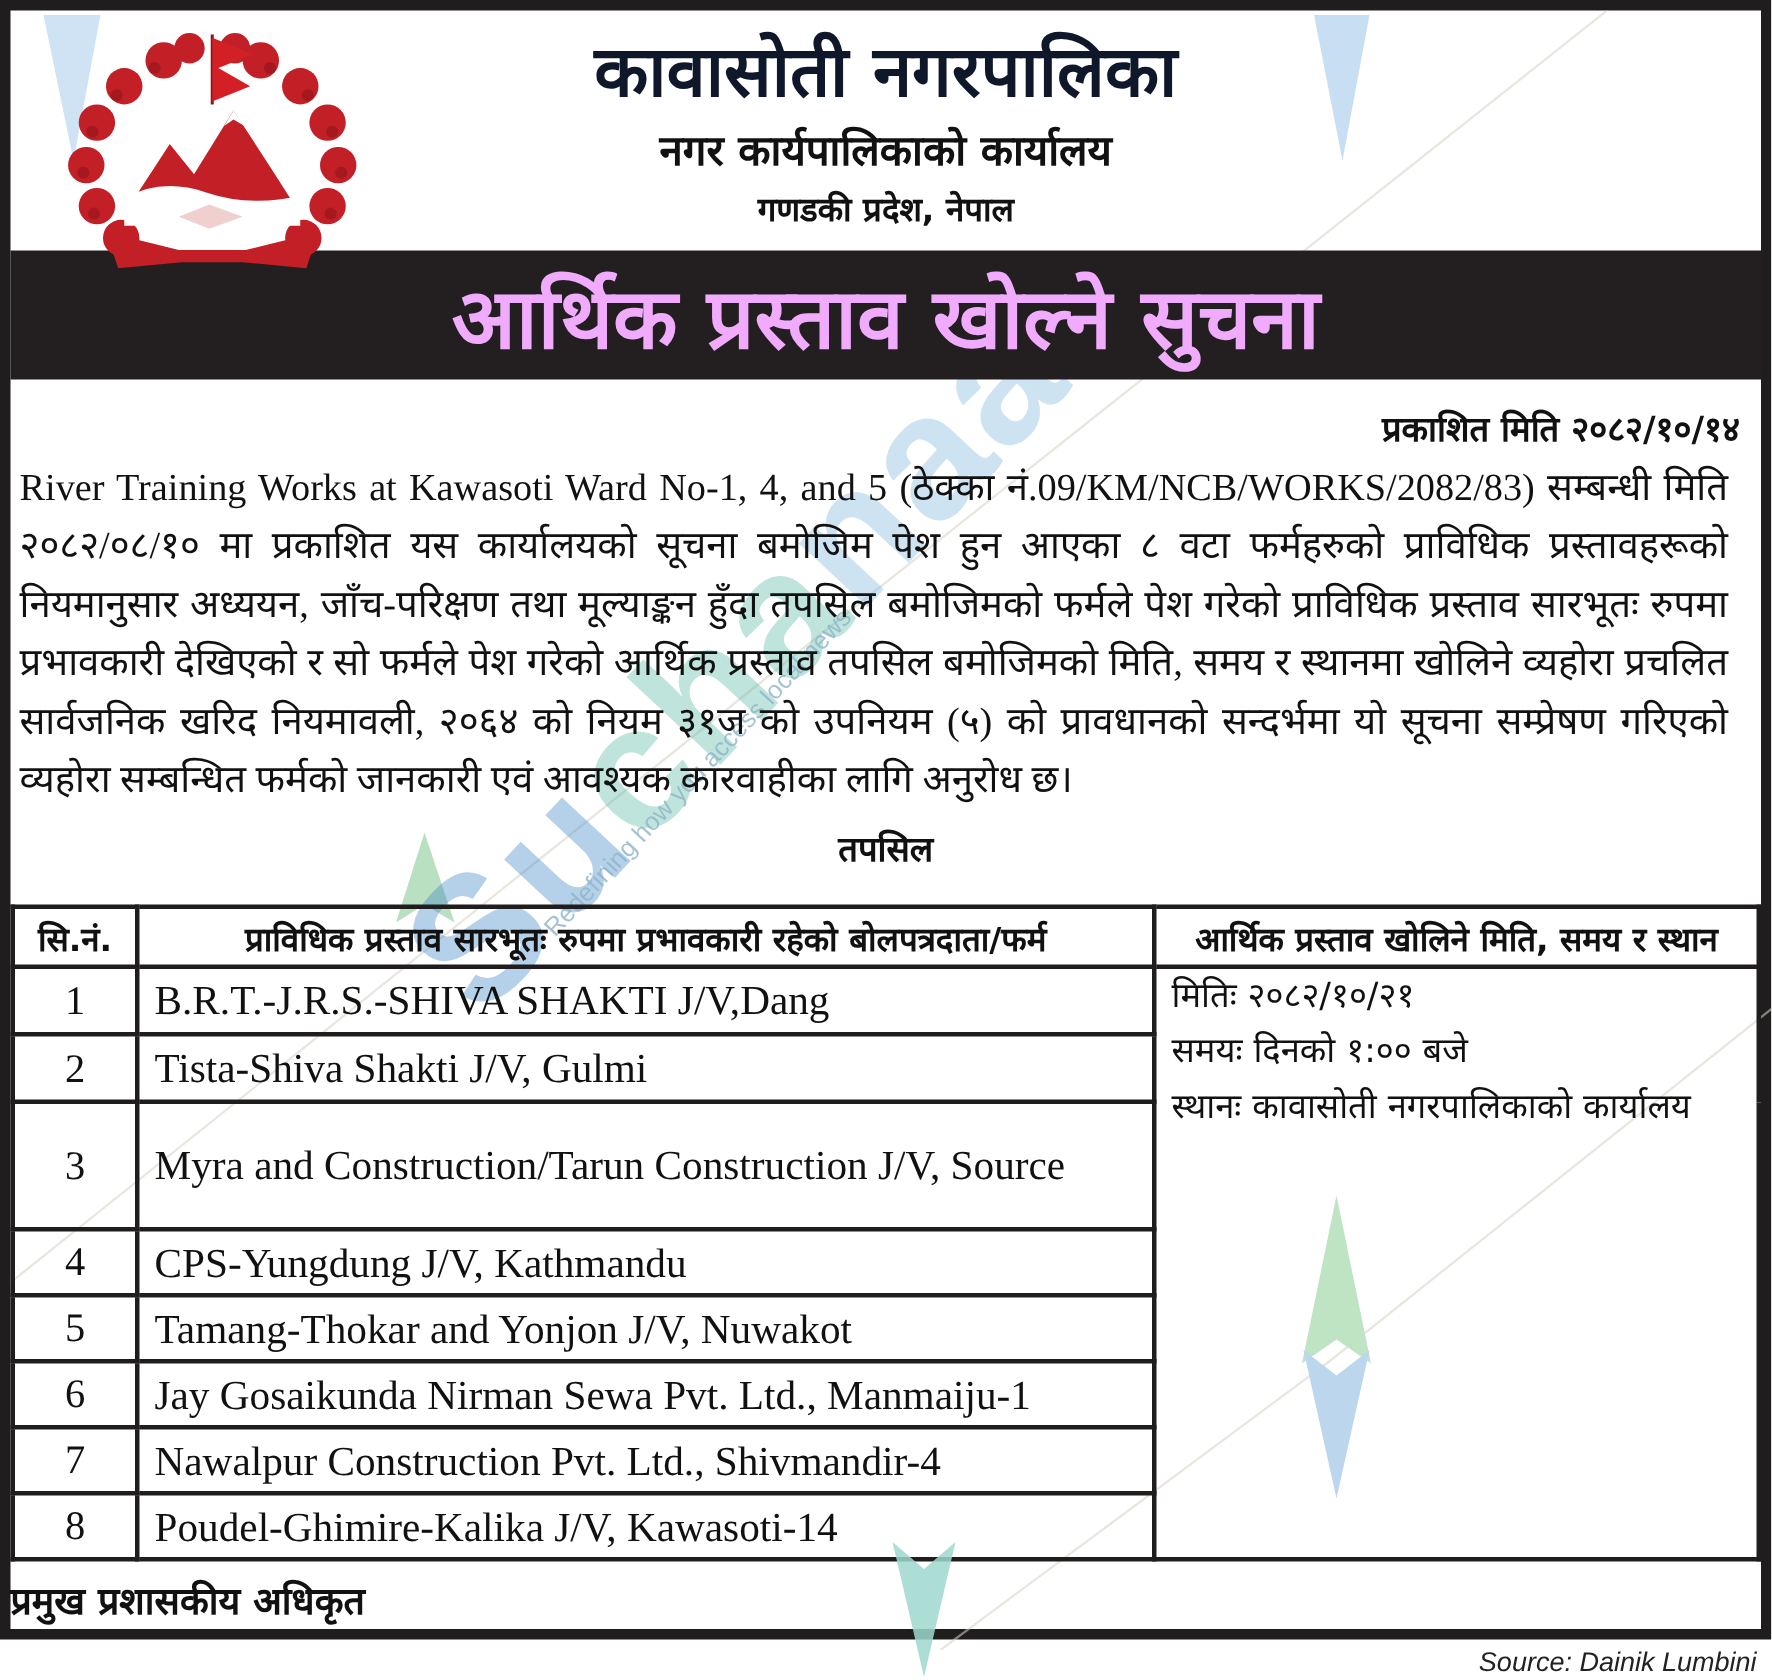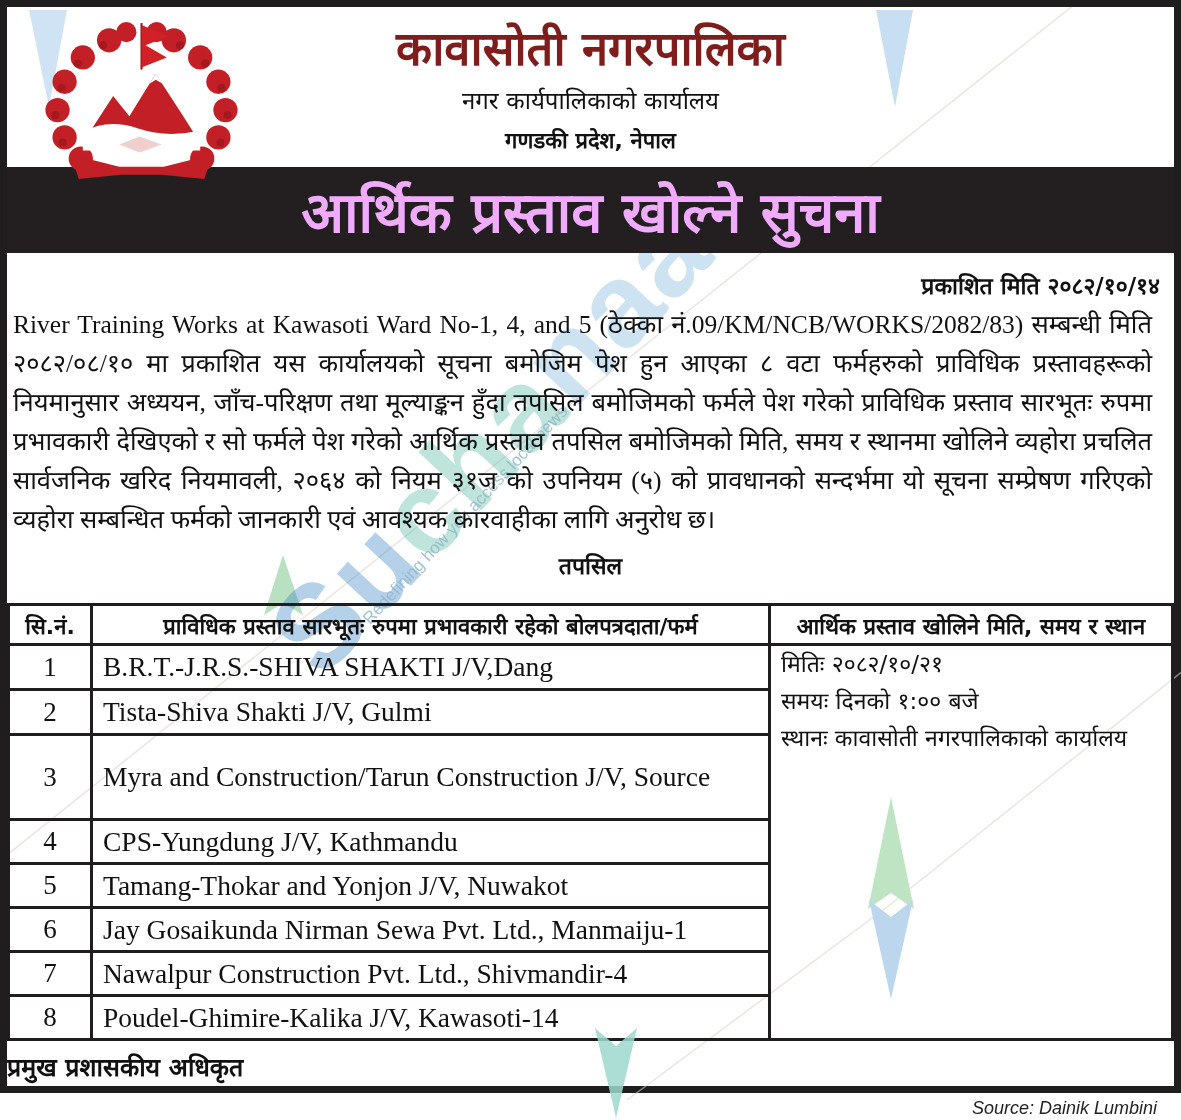--- a/index.html
+++ b/index.html
@@ -35,25 +35,25 @@
     transform-origin: 0 0; transform: rotate(-47deg);
     font-family:"Liberation Sans","DejaVu Sans",sans-serif;
     font-size:17px; color:#8fb4c9; opacity:0.8; white-space:nowrap;
   }
   .content { position:relative; z-index:1; }
   
   .header { text-align:center; padding-top:12px; }
   .emblem { position:absolute; left:32px; top:10px; width:205px; height:172px; }
   .muni-title {
     font-family:"DejaVu Sans","Liberation Sans",sans-serif;
-    font-weight:bold; font-size:47px; line-height:60px; color:#7f1d1d;
+    font-weight:bold; font-size:47px; line-height:60px; color:#0f172a;
   }
   .office-title {
     font-family:"DejaVu Sans","Liberation Sans",sans-serif;
-    font-weight:normal; font-size:24px; line-height:44px;
+    font-weight:bold; font-size:28px; line-height:44px;
   }
   .province {
     font-family:"DejaVu Sans","Liberation Sans",sans-serif;
     font-weight:bold; font-size:22px; line-height:36px;
   }
   .year {
     font-family:"DejaVu Sans","Liberation Sans",sans-serif;
     font-weight:bold; font-size:20px; line-height:34px;
   }
   
@@ -100,21 +100,21 @@
     font-family:"DejaVu Sans","Liberation Sans",sans-serif;
     font-size:23px; line-height:37px;
   }
   
   .signatory {
     text-align:left; padding:8px 18px 0 0;
     font-family:"DejaVu Sans","Liberation Sans",sans-serif;
     font-weight:bold; font-size:25px;
   }
   .source-line {
-    position:absolute; right:24px; bottom:1px; z-index:3;
+    position:absolute; right:10px; bottom:1px; z-index:3;
     font-family:"Liberation Sans","DejaVu Sans",sans-serif;
     font-style:italic; font-size:18px; color:#222;
   }
   .overlay-svg { position:absolute; inset:0; z-index:2; pointer-events:none; }
 </style>
 </head>
 <body>
 
 <div class="page">
 

